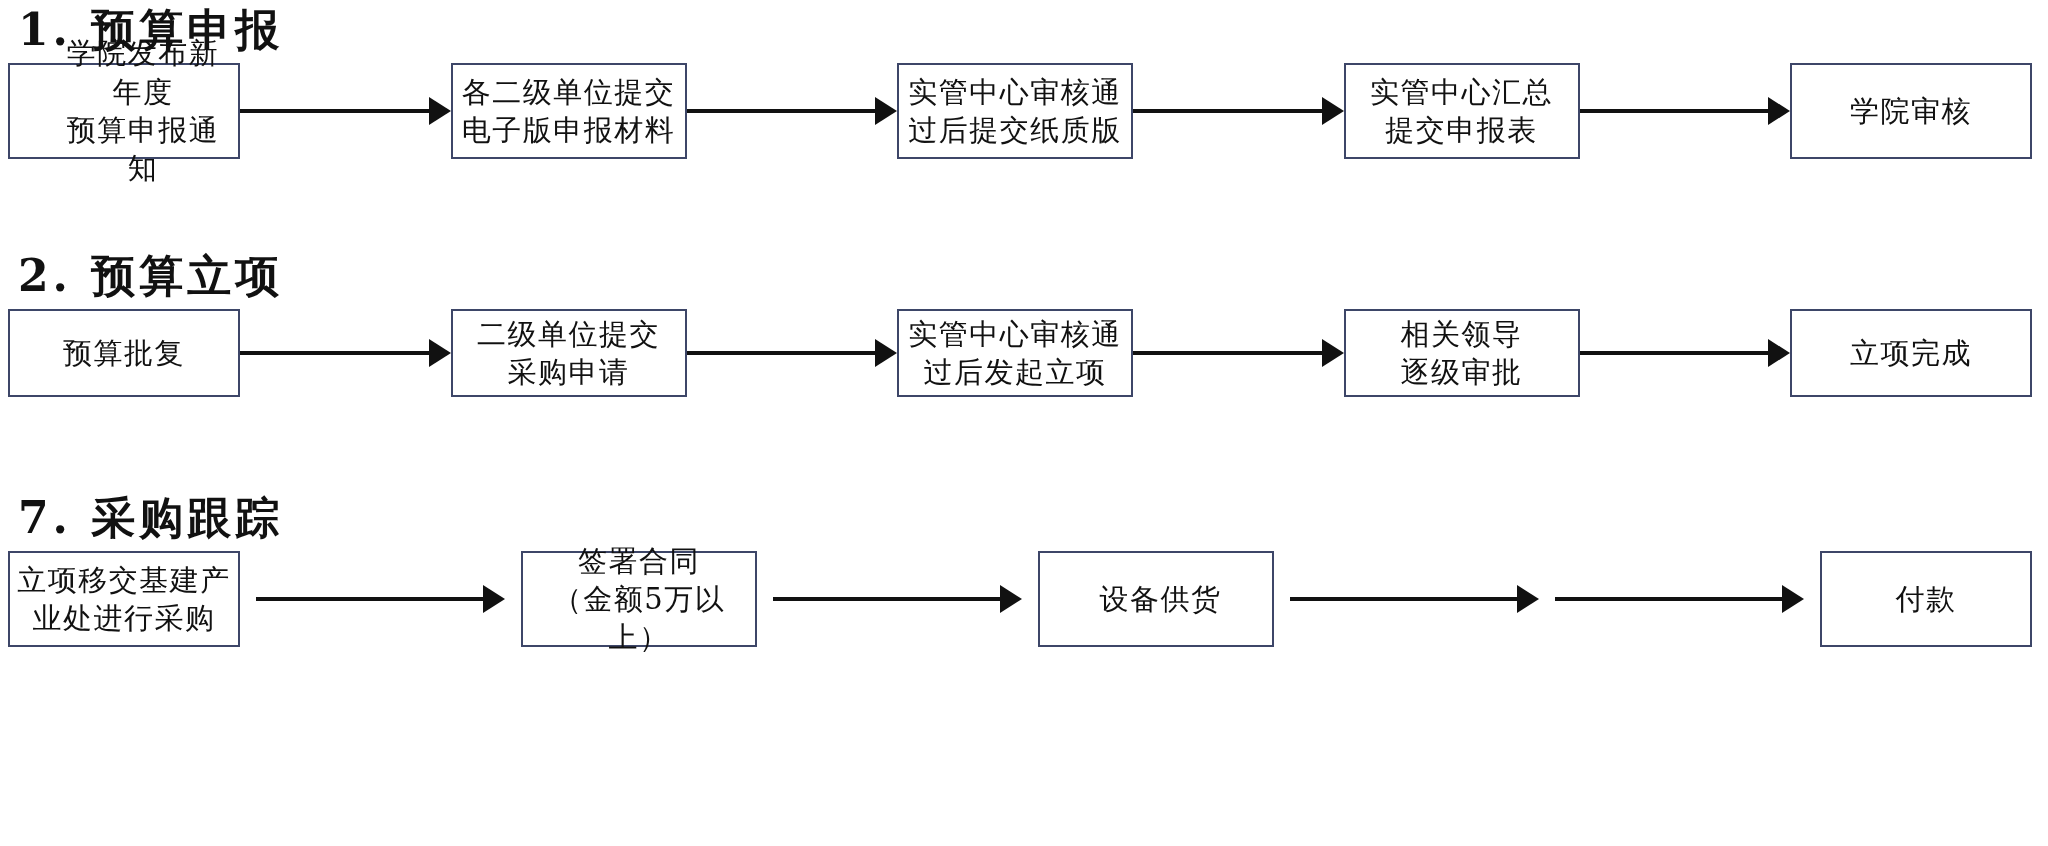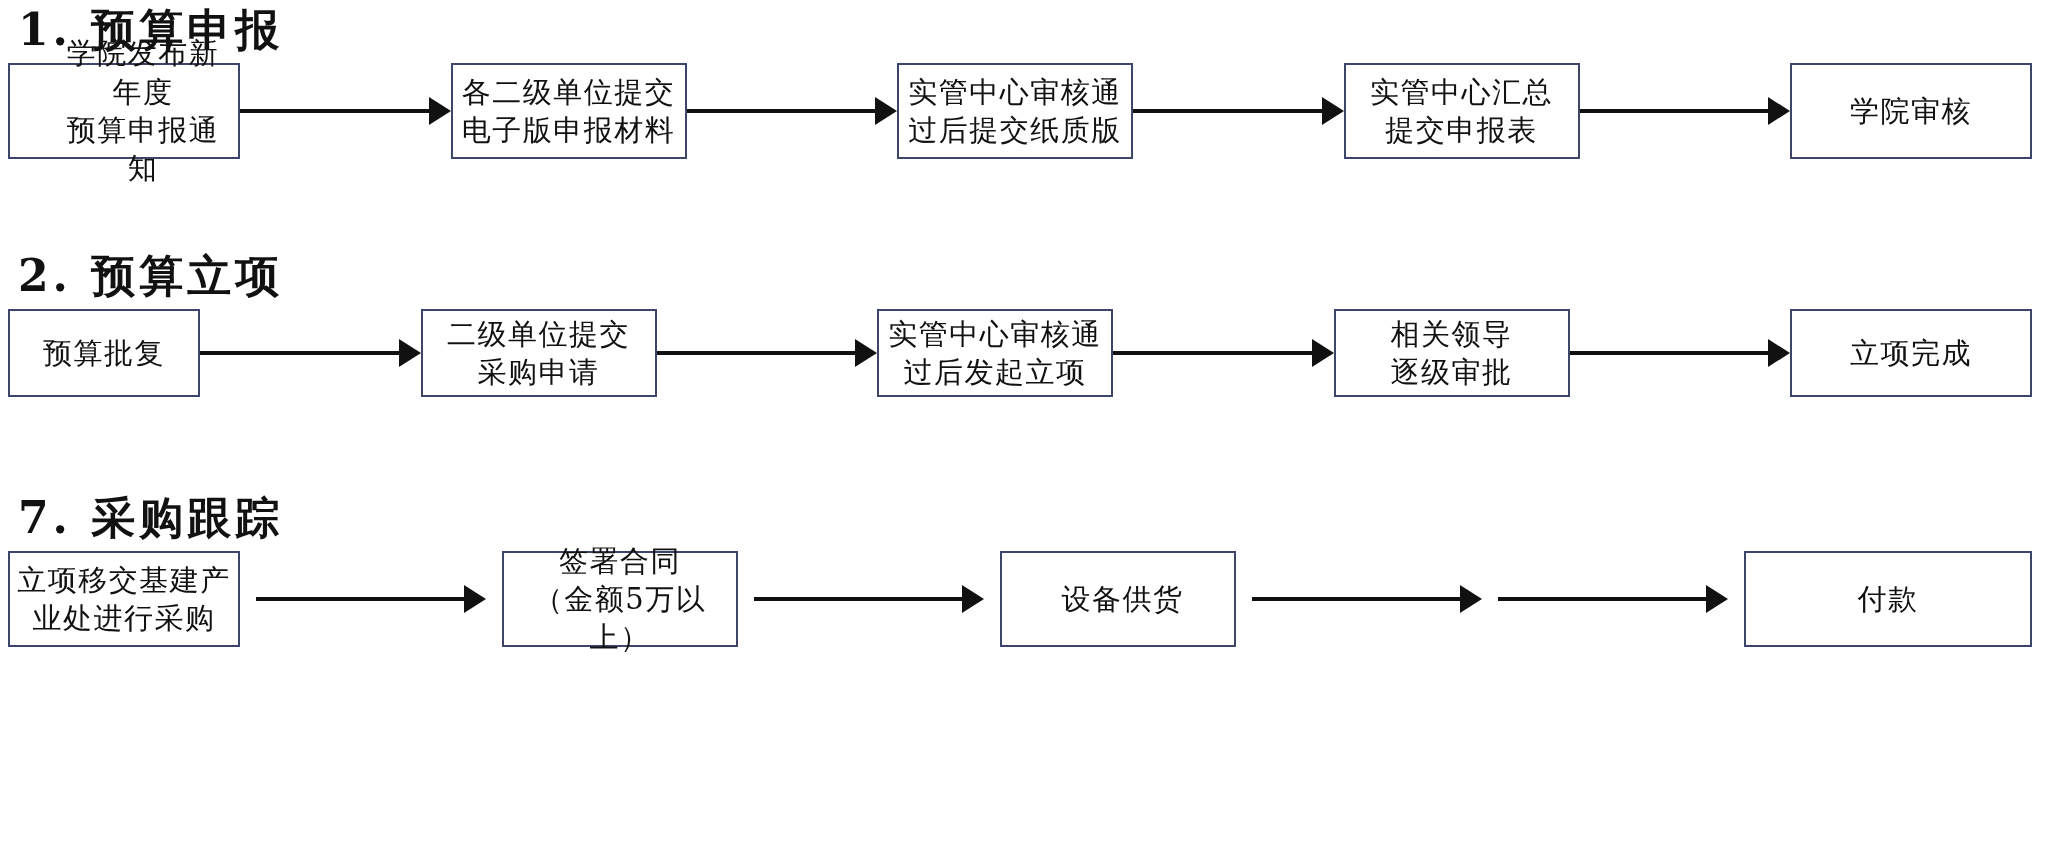--- a/index.html
+++ b/index.html
@@ -138,21 +138,21 @@
       <div class="node-box" style="width:242px; height:96px; margin-right:16px;">
         <span class="node-text">学院审核</span>
       </div>
     </div>
   </div>
 
   <div class="section" style="top:246px;">
     <div class="section-heading" style="top:8px;">2. 预算立项</div>
 
     <div class="flow-row" style="top:63px; height:88px;">
-      <div class="node-box" style="margin-left:8px; width:192px; height:88px;">
+      <div class="node-box" style="margin-left:8px; width:232px; height:88px;">
         <span class="node-text">预算批复</span>
       </div>
       <div class="connector">
         <div class="conn-line"></div>
         <div class="conn-head"></div>
       </div>
       <div class="node-box" style="width:236px; height:88px;">
         <span class="node-text">二级单位提交
 采购申请</span>
       </div>
@@ -206,19 +206,19 @@
         <span class="node-text">设备供货</span>
       </div>
       <div class="connector">
         <div class="conn-line"></div>
         <div class="conn-head"></div>
       </div>
       <div class="connector">
         <div class="conn-line"></div>
         <div class="conn-head"></div>
       </div>
-      <div class="node-box" style="width:288px; height:96px; margin-right:16px;">
+      <div class="node-box" style="width:212px; height:96px; margin-right:16px;">
         <span class="node-text">付款</span>
       </div>
     </div>
   </div>
 
 </div>
 
 </body></html>

